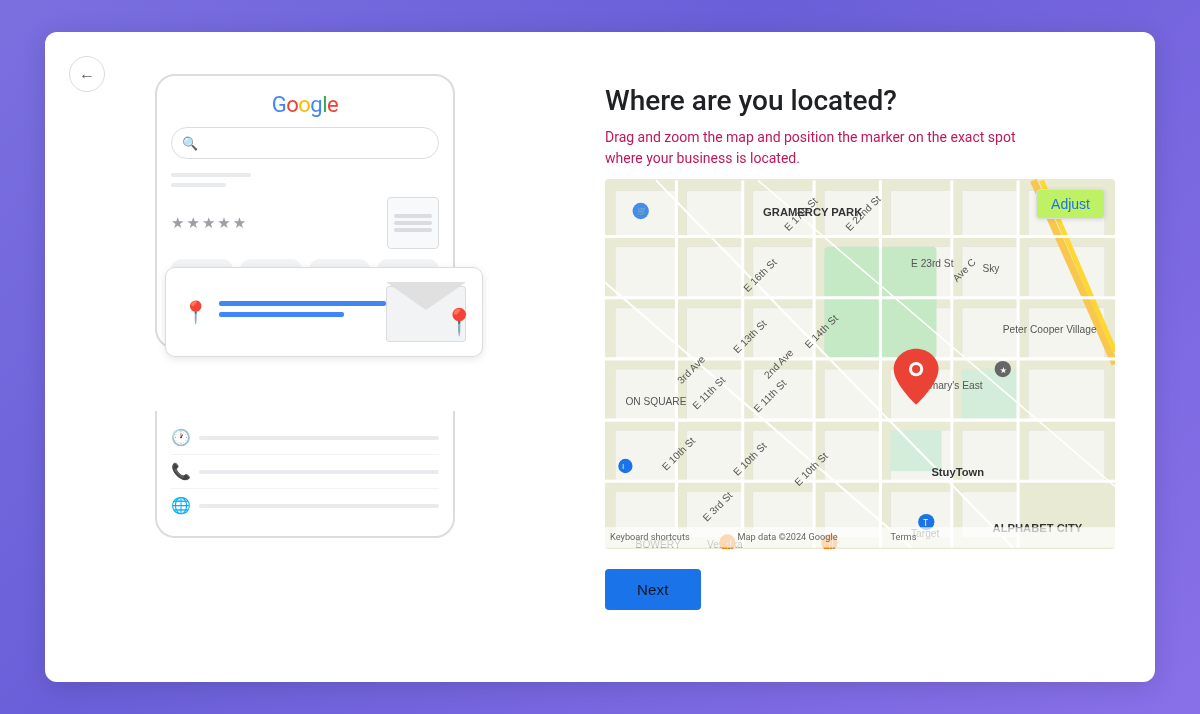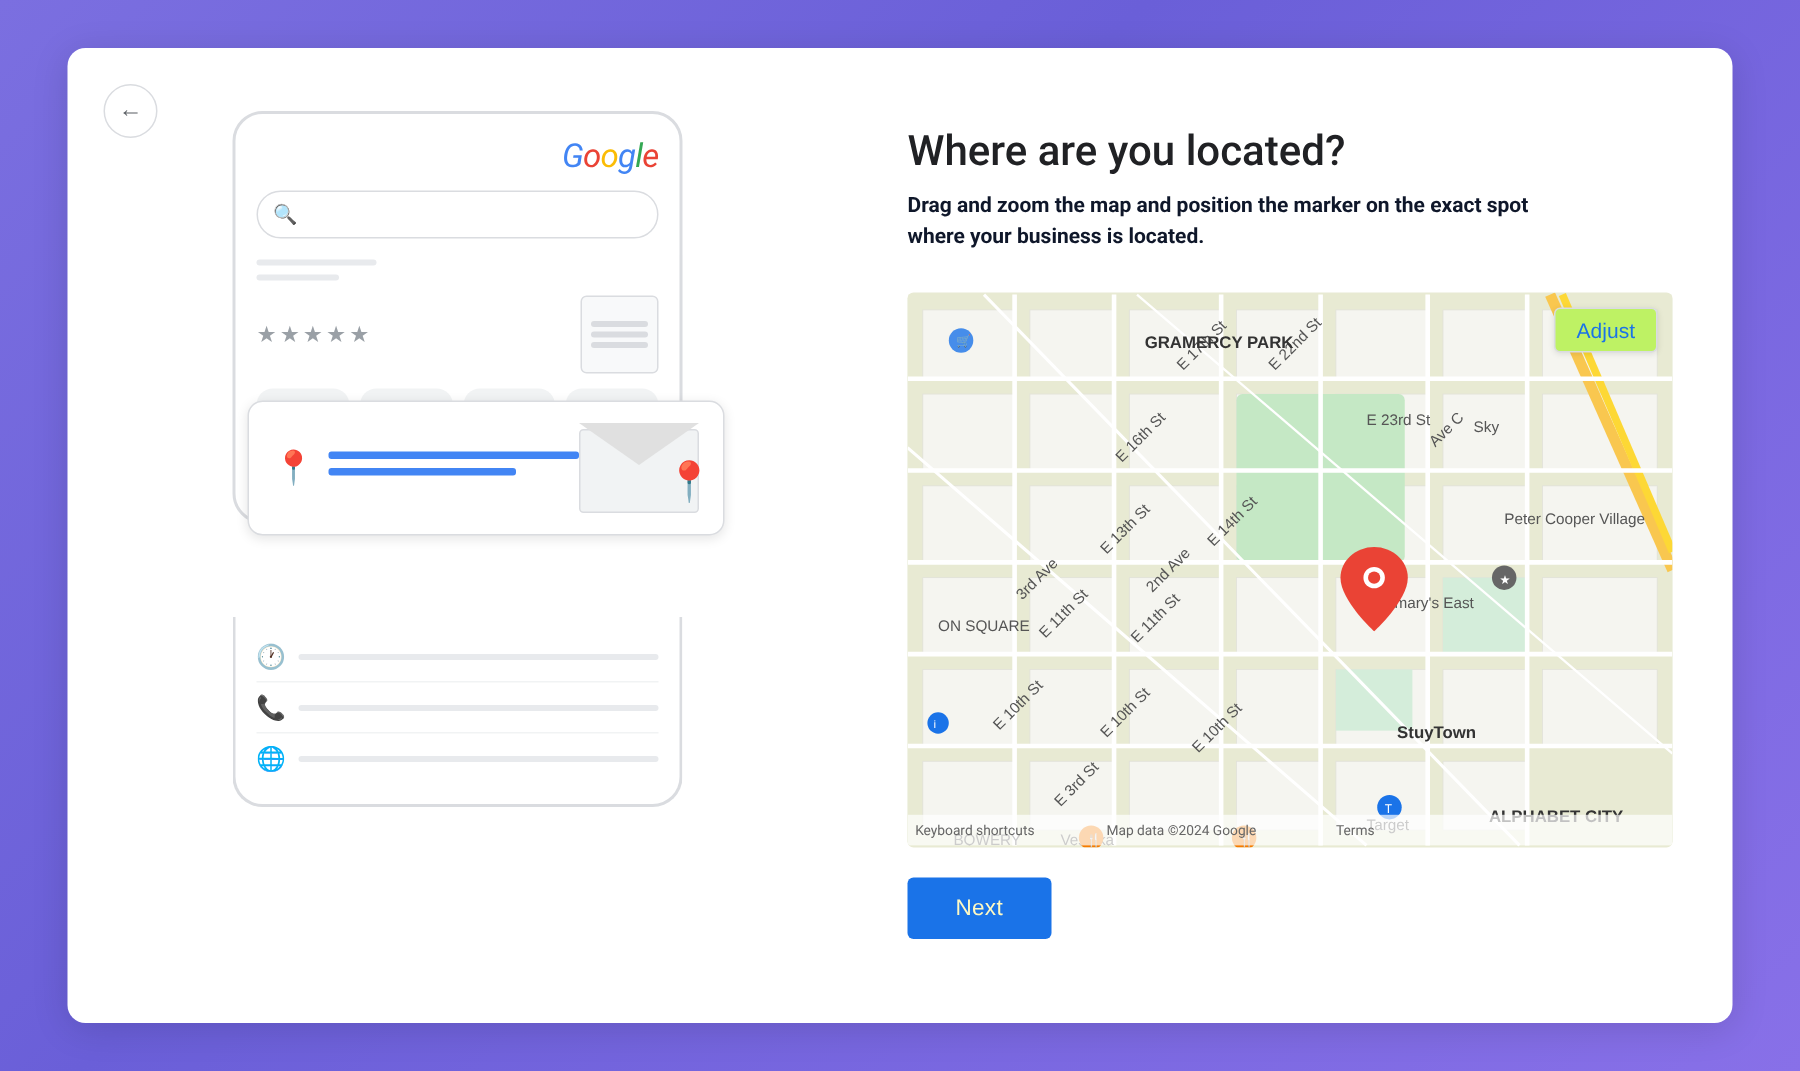--- a/index.html
+++ b/index.html
@@ -68,25 +68,24 @@
       border: 2px solid #dadce0;
       border-radius: 20px;
       width: 300px;
       margin: 0 auto;
       padding: 16px 14px 20px 14px;
       position: relative;
       z-index: 2;
     }
 
     .google-logo {
-      text-align: right;
+      text-align: center;
       font-size: 22px;
       margin-bottom: 10px;
       letter-spacing: -0.5px;
-      font-style: italic;
     }
 
     .google-logo .g-blue { color: #4285F4; }
     .google-logo .g-red { color: #EA4335; }
     .google-logo .g-yellow { color: #FBBC05; }
     .google-logo .g-green { color: #34A853; }
 
     .search-bar {
       border: 1.5px solid #dadce0;
       border-radius: 24px;
@@ -298,25 +297,24 @@
 
     .page-title {
       font-size: 28px;
       font-weight: 500;
       color: #202124;
       margin-bottom: 10px;
     }
 
     .page-desc {
       font-size: 14px;
-      color: #0f172a;
+      color: #be185d;
       line-height: 1.5;
-      margin-bottom: 26px;
+      margin-bottom: 10px;
       max-width: 440px;
-      font-weight: bold;
     }
 
     .map-container {
       width: 100%;
       height: 370px;
       border-radius: 4px;
       overflow: hidden;
       position: relative;
       background: #e8ead3;
       flex-shrink: 0;
@@ -340,21 +338,21 @@
       color: #1a73e8;
       font-weight: 500;
       cursor: pointer;
       box-shadow: 0 1px 4px rgba(0,0,0,0.10);
       z-index: 10;
     }
 
     .next-btn {
       margin-top: 20px;
       background: #1a73e8;
-      color: #fef9c3;
+      color: #0f172a;
       border: none;
       border-radius: 4px;
       padding: 12px 32px;
       font-size: 15px;
       font-weight: 500;
       cursor: pointer;
       align-self: flex-start;
       letter-spacing: 0.2px;
     }
     .map-block { fill: #f5f5f0; stroke: #e0e0d8; stroke-width: 0.5; }

